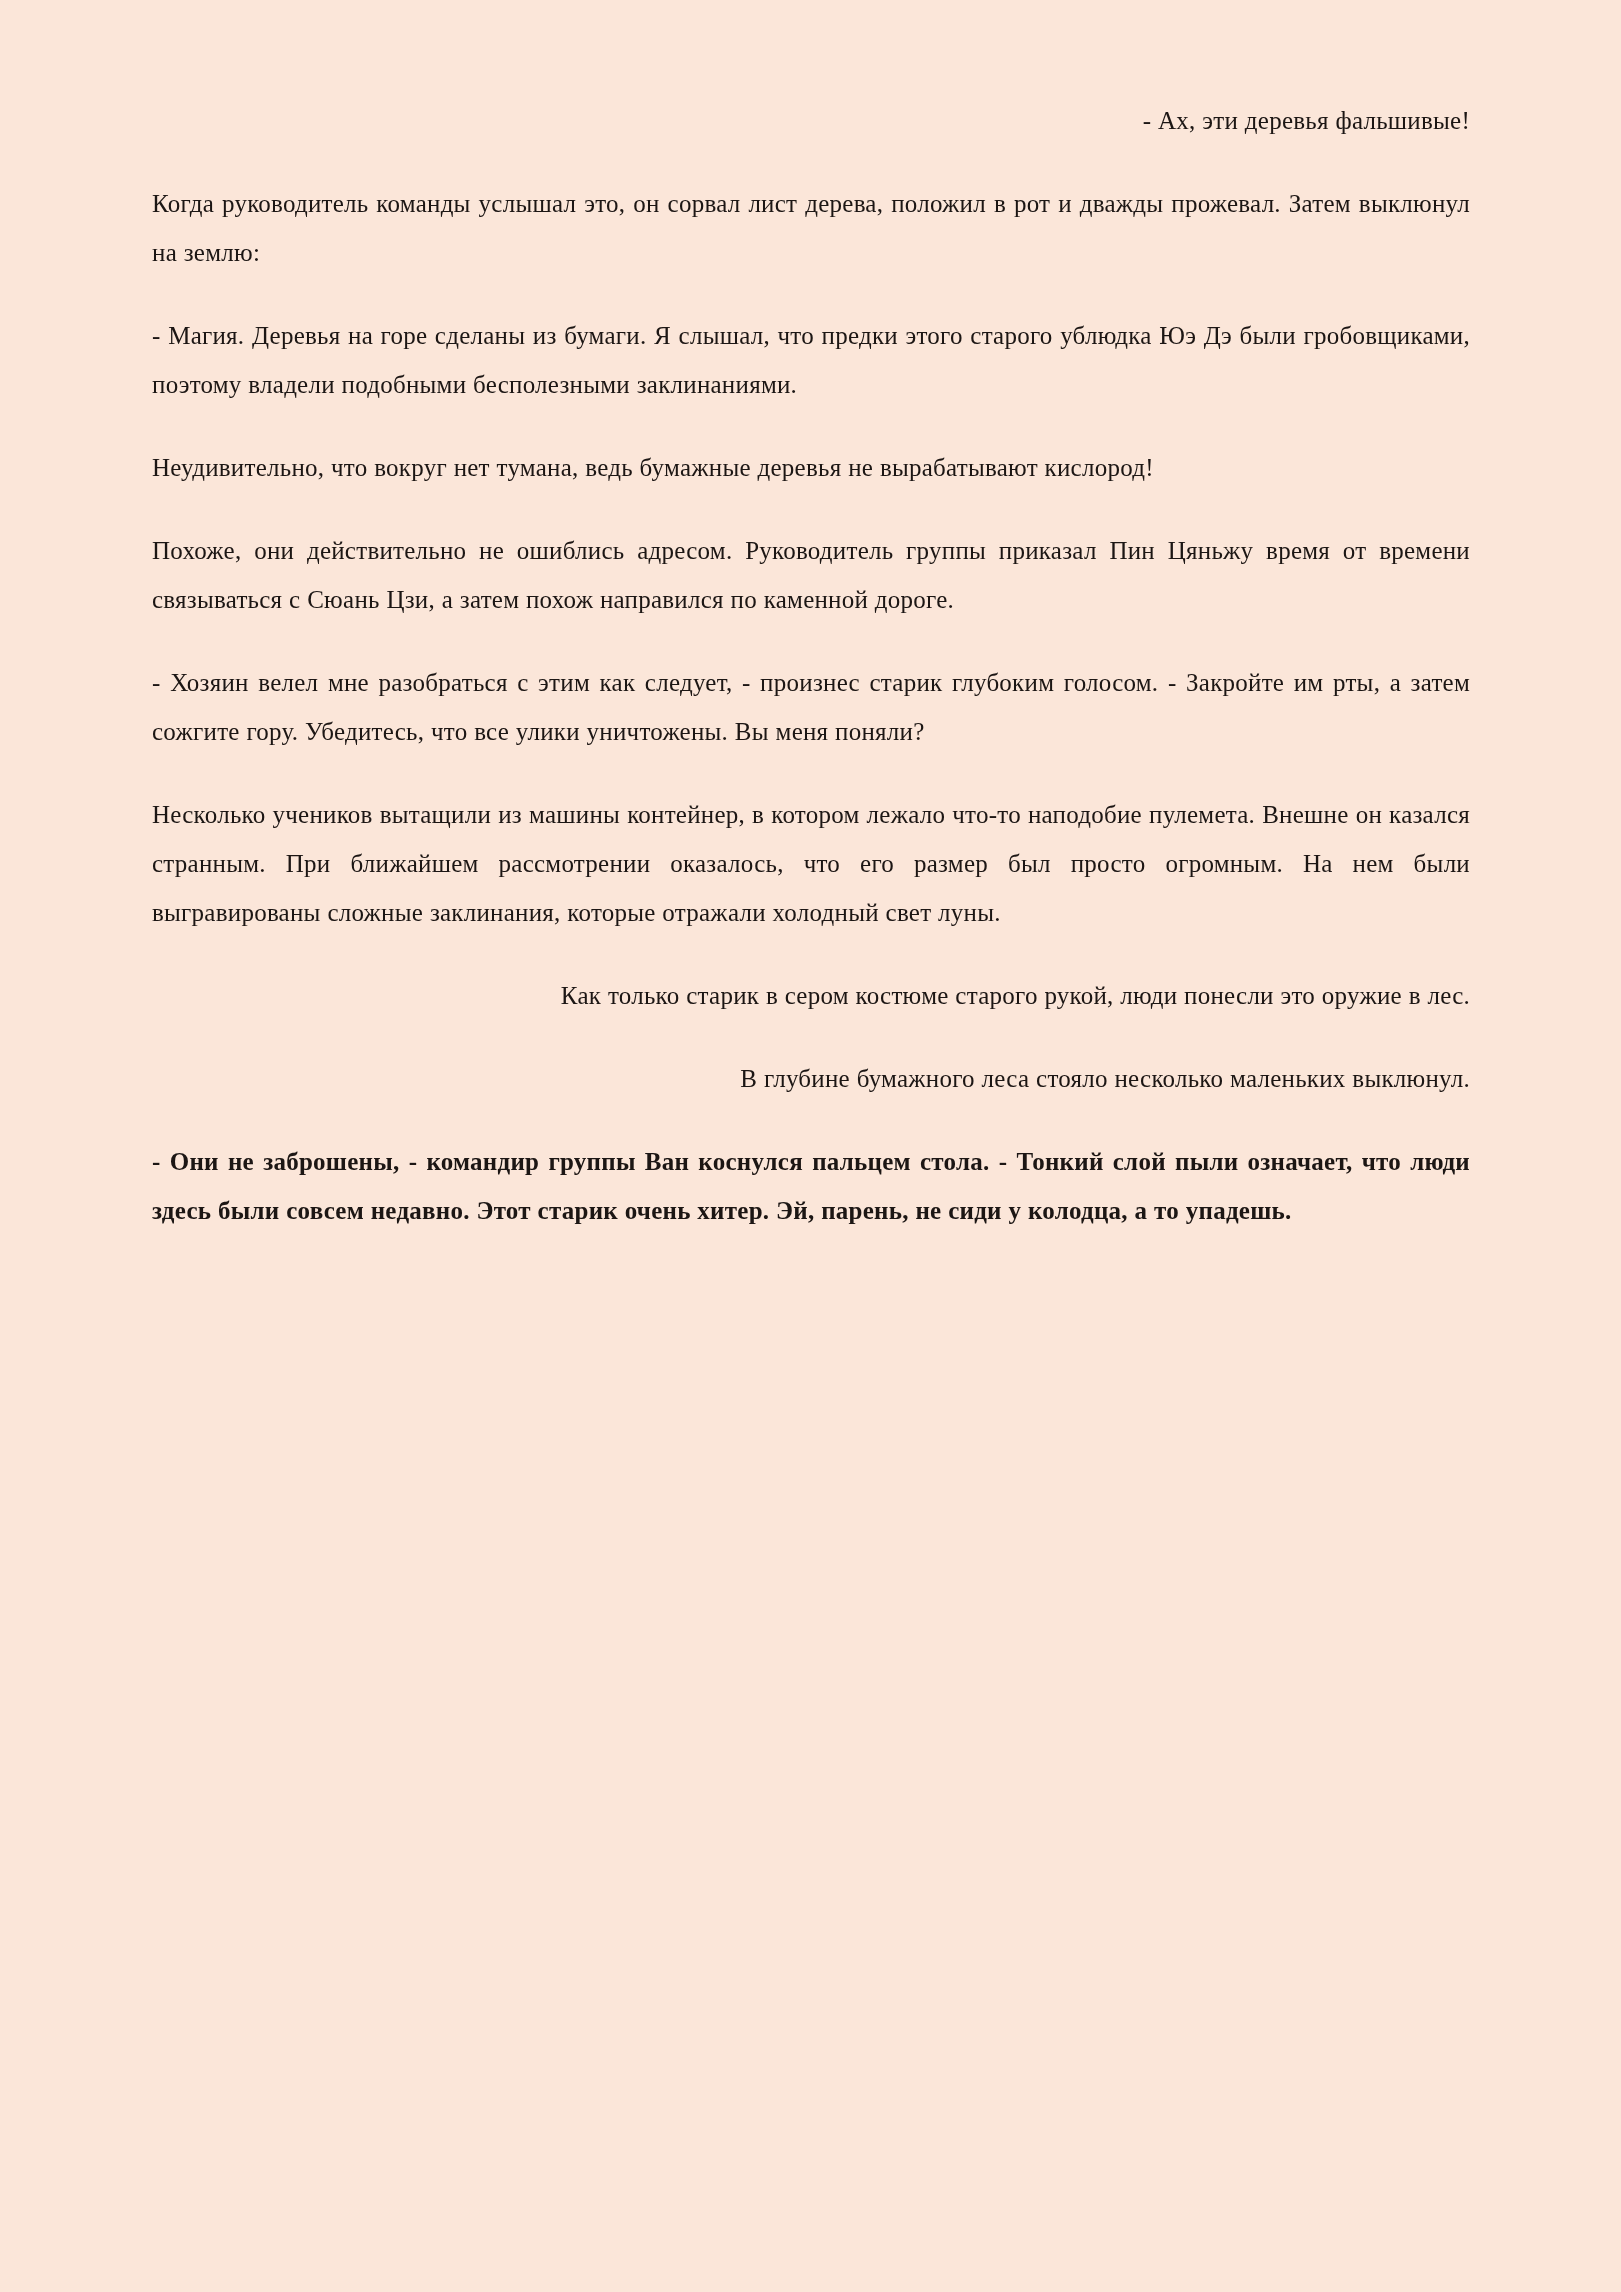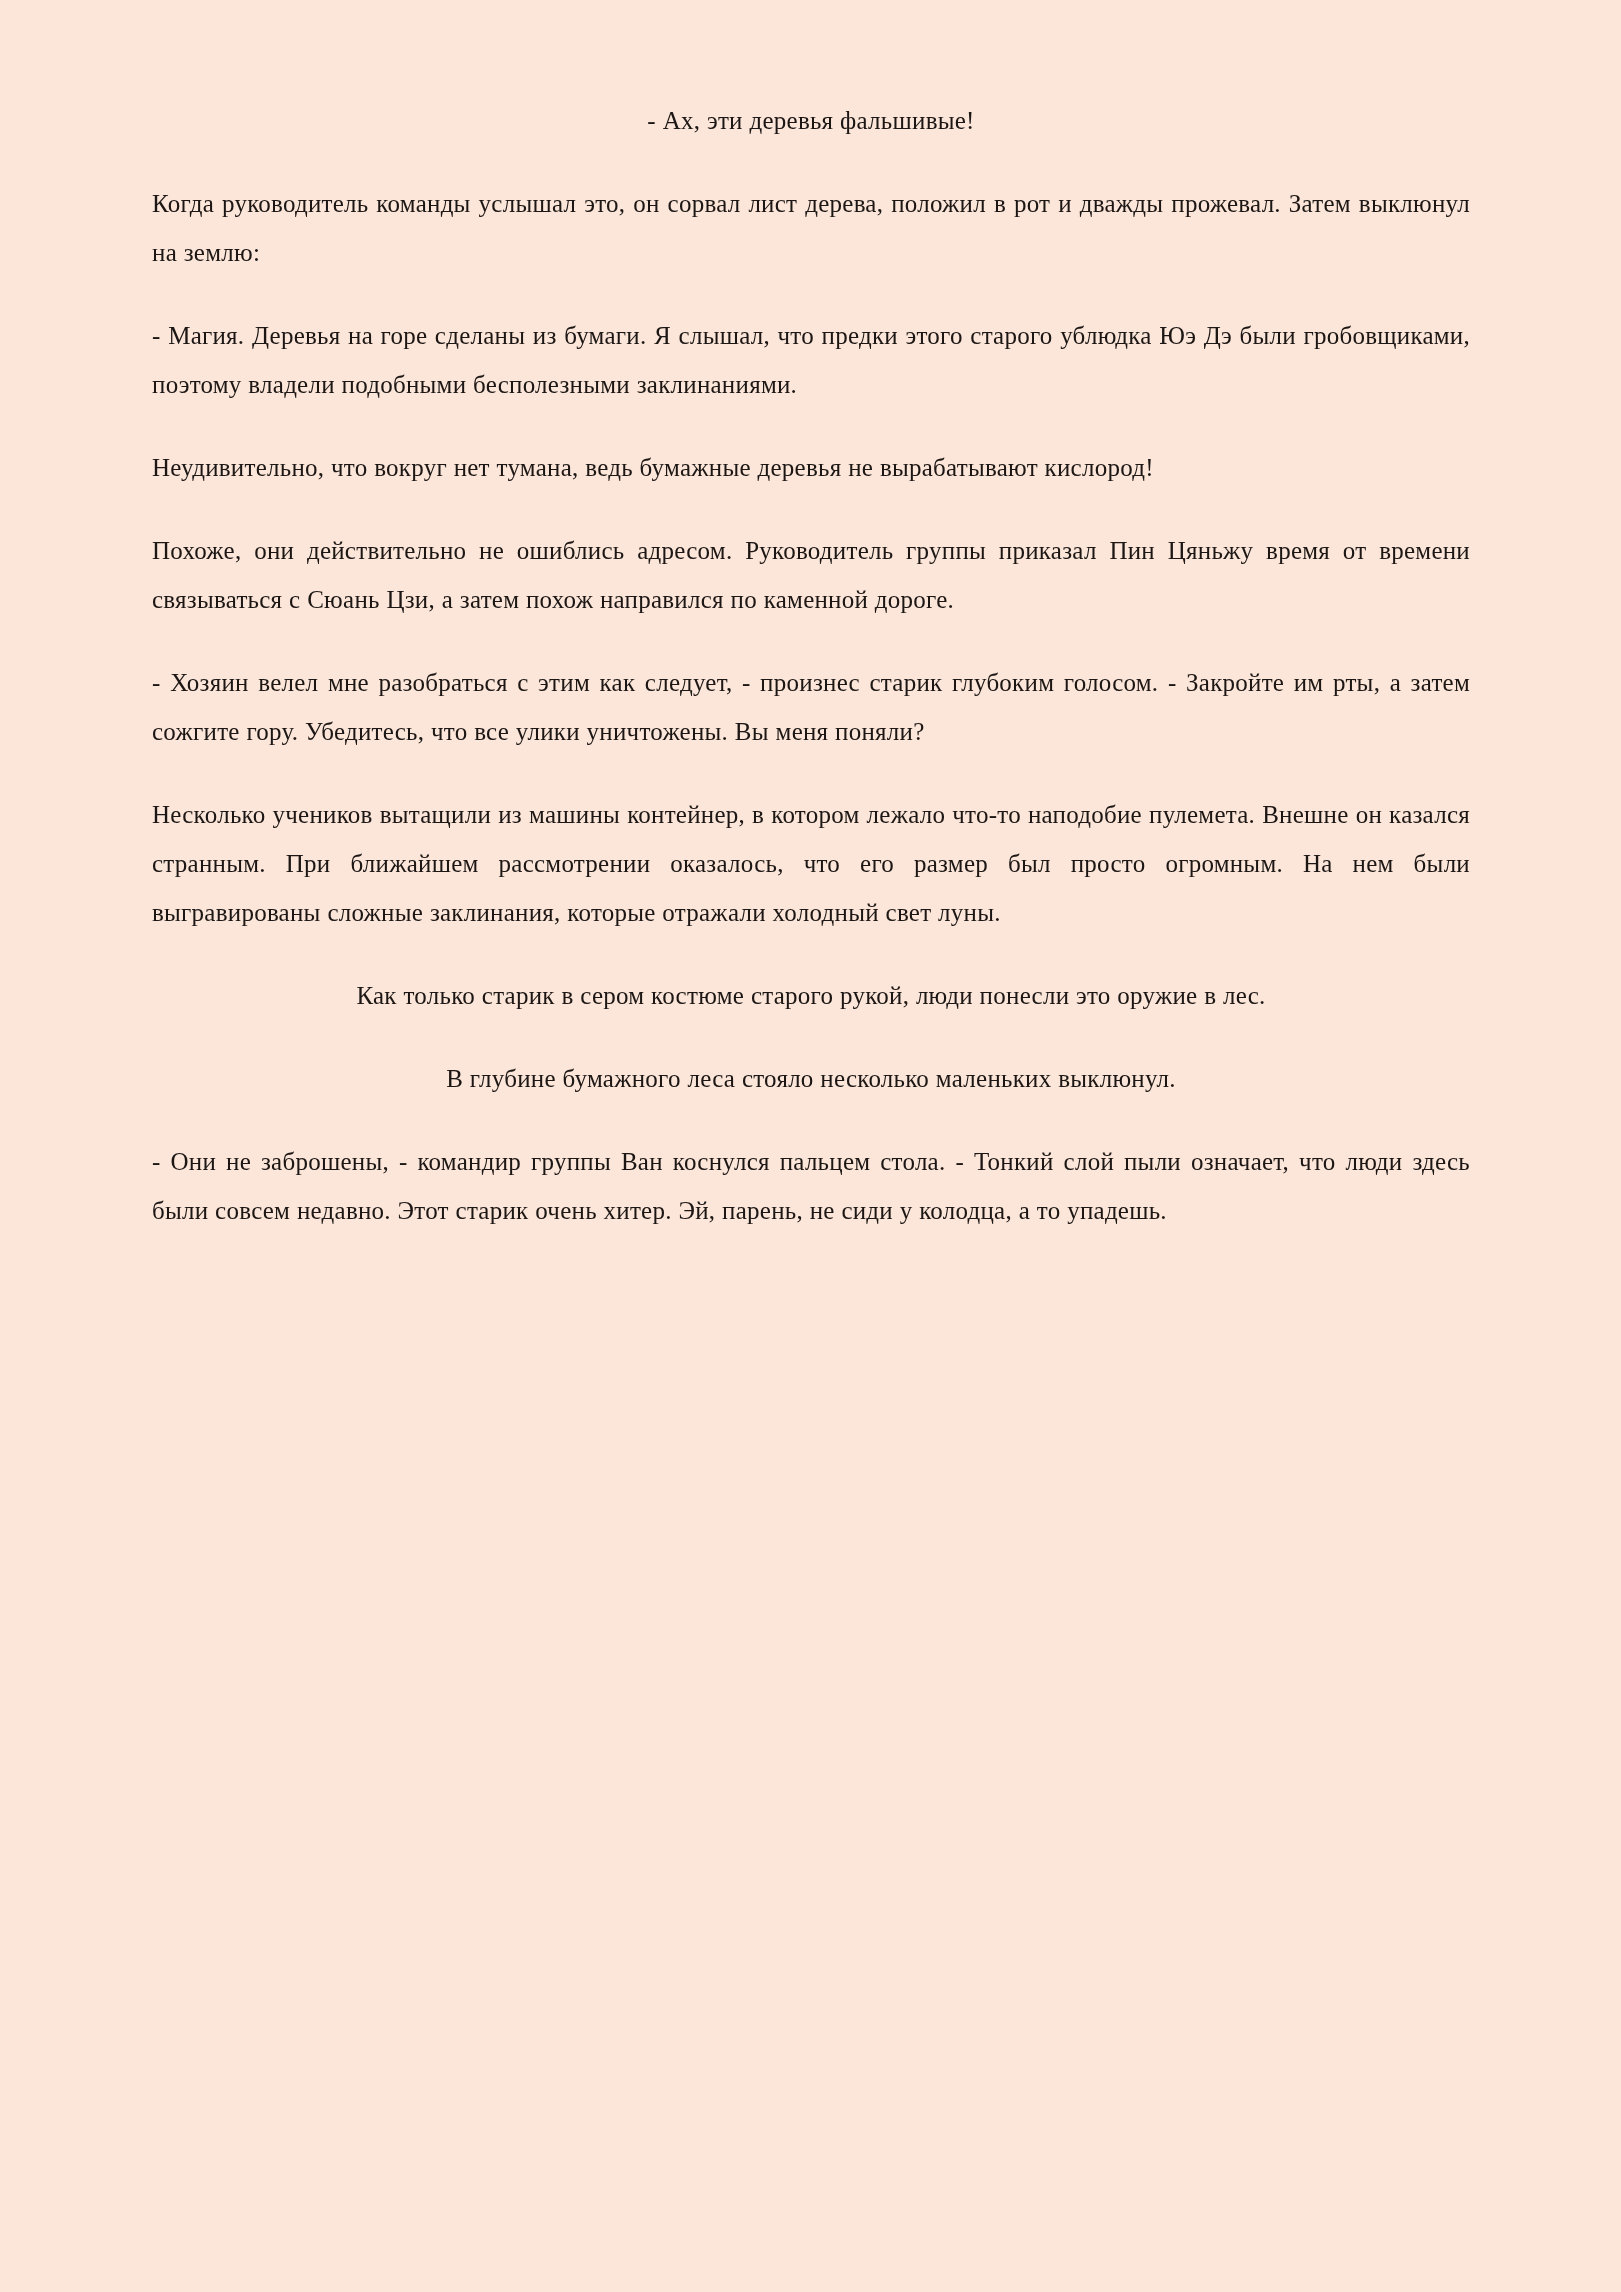--- a/index.html
+++ b/index.html
@@ -33,25 +33,26 @@
     line-height: 49px;
     text-align: justify;
     text-justify: inter-word;
     letter-spacing: 0.01em;
     word-spacing: 0.01em;
     color: #1c1614;
   }
 
   p.para.last {
     margin-bottom: 0;
+    font-weight: bold;
   }
 
   
   p.para.short {
-    text-align: center;
+    text-align: right;
   }
 </style>
 </head>
 <body>
 
 <div class="page">
   <div class="content">
 
     <p class="para short">- Ах, эти деревья фальшивые!</p>
 

